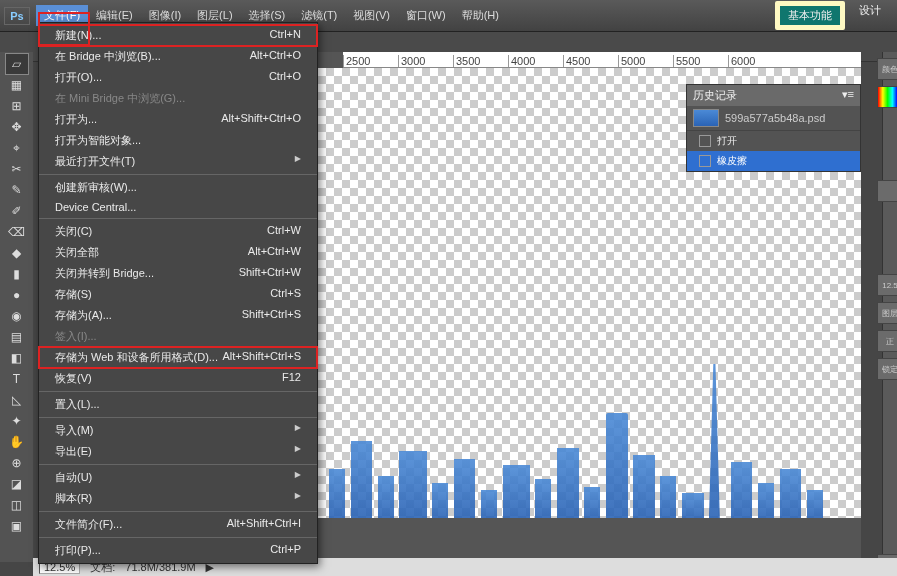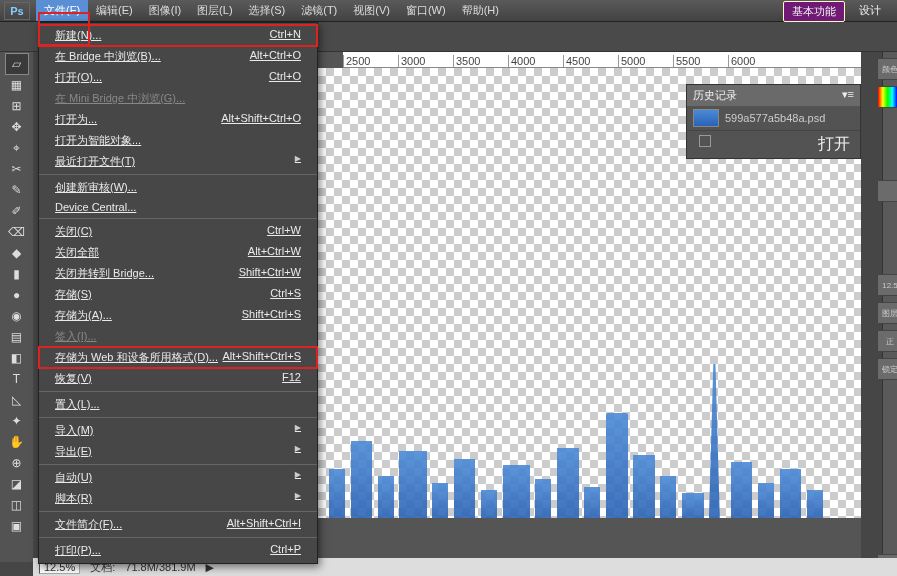--- a/index.html
+++ b/index.html
@@ -1,57 +1,57 @@
 <!DOCTYPE html>
 <html><head>
 <meta charset="utf-8">
 <style>
 * { margin: 0; padding: 0; box-sizing: border-box; font-family: "Microsoft YaHei", Arial, sans-serif; font-size: 11px; }
 body { background: #464646; width: 897px; height: 576px; overflow: hidden; position: relative; color: #ccc; }
 
-.menubar { background: linear-gradient(#5a5a5a,#424242); height: 22px; display: flex; align-items: center; padding-left: 4px; border-bottom: 1px solid #222; }
+.menubar { background: linear-gradient(#5a5a5a,#424242); height: 32px; display: flex; align-items: center; padding-left: 4px; border-bottom: 1px solid #222; }
 .ps-logo { width: 26px; height: 18px; display: flex; align-items: center; justify-content: center; font-weight: bold; font-size: 11px; color: #88ccff; border: 1px solid #666; margin-right: 6px; }
 .menubar .mitem { color: #ddd; padding: 3px 8px; cursor: default; }
 .menubar .mitem.active { background: #5a8fd6; color: #fff; }
 .menu-highlight-box { position: absolute; left: 38px; top: 12px; width: 52px; height: 34px; border: 2px solid #d22; pointer-events: none; z-index: 50; }
 
 .funcbar { position: absolute; right: 8px; top: 1px; display: flex; gap: 6px; }
-.funcbar .btn { background: #701a75; color: #eee; padding: 2px 8px; border: 1px solid #fef9c3; border-radius: 2px; }
+.funcbar .btn { background: #0f766e; color: #eee; padding: 2px 8px; border: 5px solid #fef9c3; border-radius: 2px; }
 
 .toolbar2 { height: 30px; background: #4a4a4a; border-bottom: 1px solid #333; display: flex; align-items: center; gap: 12px; padding-left: 42px; }
 .toolbar2 .ticon { width: 20px; height: 20px; border: 1px solid #777; display: flex; align-items: center; justify-content: center; font-size: 9px; }
 .toolbar2 .sep { width: 1px; height: 20px; background: #666; }
 
 .leftbar { position: absolute; left: 0; top: 52px; width: 33px; background: #535353; height: 510px; display: flex; flex-direction: column; align-items: center; padding-top: 2px; gap: 1px; }
 .leftbar .tool { width: 22px; height: 20px; display: flex; align-items: center; justify-content: center; color: #ddd; font-size: 12px; cursor: pointer; }
 .leftbar .tool.sel { background: #3a3a3a; outline: 1px solid #888; }
 
 .dropdown { position: absolute; left: 38px; top: 22px; width: 280px; background: #474747; border: 1px solid #222; box-shadow: 2px 3px 8px rgba(0,0,0,.5); z-index: 40; padding: 2px 0; }
-.dropdown .row { display: flex; justify-content: space-between; padding: 3px 16px; color: #eaeaea; cursor: default; text-decoration: underline; }
+.dropdown .row { display: flex; justify-content: space-between; padding: 3px 16px; color: #eaeaea; cursor: default; }
 .dropdown .row.disabled { color: #888; }
 .dropdown .row.boxed { outline: 2px solid #d22; outline-offset: -1px; }
 .dropdown hr { border: none; border-top: 1px solid #666; margin: 2px 0; }
 .dropdown .sub::after { content: "▶"; font-size: 8px; color: #ccc; }
 
 .canvas-area { position: absolute; left: 318px; top: 52px; right: 36px; bottom: 18px; background: #555; padding-left: 25px; }
 .ruler-h { height: 16px; background: #fff; color: #444; font-size: 9px; display: flex; align-items: flex-end; border-bottom: 1px solid #888; overflow: hidden; }
 .ruler-h span { flex: 0 0 55px; border-left: 1px solid #999; padding-left: 2px; }
 .checker { position: absolute; left: 0; top: 16px; right: 0; bottom: 40px; background-image:
   linear-gradient(45deg,#ccc 25%,transparent 25%),linear-gradient(-45deg,#ccc 25%,transparent 25%),
   linear-gradient(45deg,transparent 75%,#ccc 75%),linear-gradient(-45deg,transparent 75%,#ccc 75%);
   background-size: 16px 16px; background-position: 0 0,0 8px,8px -8px,-8px 0; background-color: #fff; overflow: hidden; }
 
 .sky { position: absolute; left: 0; right: 0; bottom: 0; height: 140px; pointer-events: none; }
 .bld { position: absolute; bottom: 0; background: linear-gradient(#4b8ad6,#2a63b5); opacity: .9; }
 
 .history { position: absolute; right: 36px; top: 60px; width: 175px; background: #535353; border: 1px solid #333; z-index: 30; margin-top: 24px; }
 .history .hdr { background: #6a6a6a; padding: 3px 6px; color: #eee; display: flex; justify-content: space-between; }
 .history .thumb { display: flex; align-items: center; gap: 6px; padding: 3px 6px; border-bottom: 1px solid #444; font-size: 10px; }
 .history .thumb .img { width: 26px; height: 18px; background: linear-gradient(#4b8ad6,#2a63b5); border: 1px solid #888; }
-.history .item { padding: 3px 10px 3px 30px; color: #eee; font-size: 16px; position: relative; text-align: right; }
+.history .item { padding: 3px 10px 3px 30px; color: #eee; font-size: 10px; position: relative; }
 .history .item.sel { background: #2f6fd0; color: #fff; }
 .history .item::before { content: ""; position: absolute; left: 12px; top: 4px; width: 10px; height: 10px; border: 1px solid #999; }
 
 .rightstrip { position: absolute; right: 0; top: 52px; width: 15px; bottom: 0; background: #5a5a5a; border-left: 1px solid #333; display: flex; flex-direction: column; align-items: center; gap: 6px; padding-top: 6px; }
 .rightstrip .chip { width: 26px; height: 22px; background: #6b6b6b; border: 1px solid #444; font-size: 8px; display: flex; align-items: center; justify-content: center; }
 
 .statusbar { position: absolute; left: 33px; bottom: 0; right: 0; height: 18px; background: #ddd; color: #333; display: flex; align-items: center; font-size: 10px; padding: 0 6px; gap: 10px; }
 .statusbar .field { background: #fff; border: 1px inset #aaa; padding: 0 4px; }
 </style>
 </head>
@@ -260,20 +260,21 @@
 <div class="history">
   <div class="hdr">
     <span>历史记录</span>
     <span>▾≡</span>
   </div>
   <div class="thumb">
     <div class="img"></div>
     <span>599a577a5b48a.psd</span>
   </div>
   <div class="item">打开</div>
+  <div class="item sel">橡皮擦</div>
 </div>
 
 <div class="rightstrip">
   <div class="chip">颜色</div>
   <div class="chip" style="background:linear-gradient(90deg,red,yellow,lime,cyan,blue,magenta)"></div>
   <div style="height:60px"></div>
   <div class="chip"></div>
   <div style="height:60px"></div>
   <div class="chip">12.5</div>
   <div class="chip">图层</div>

